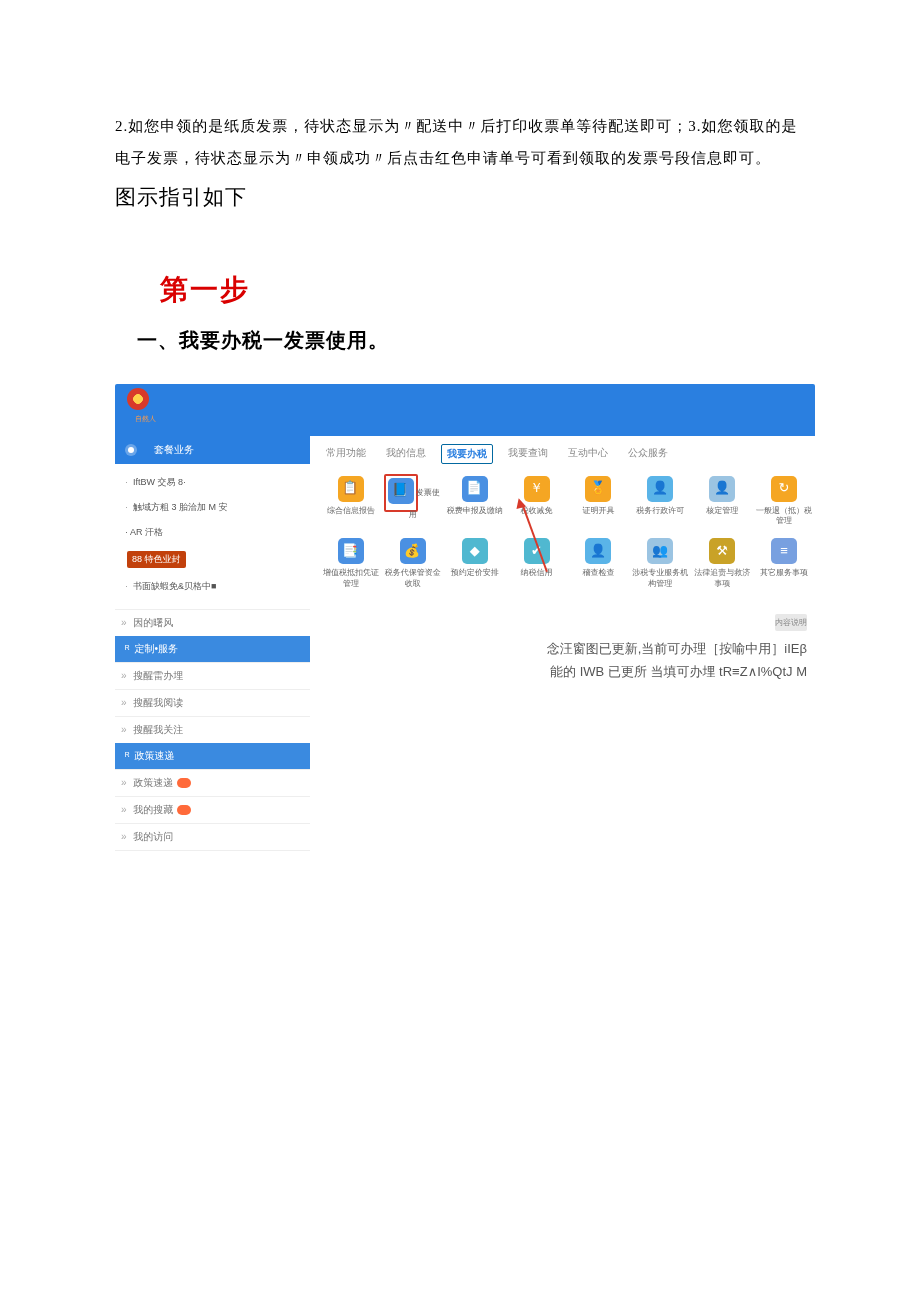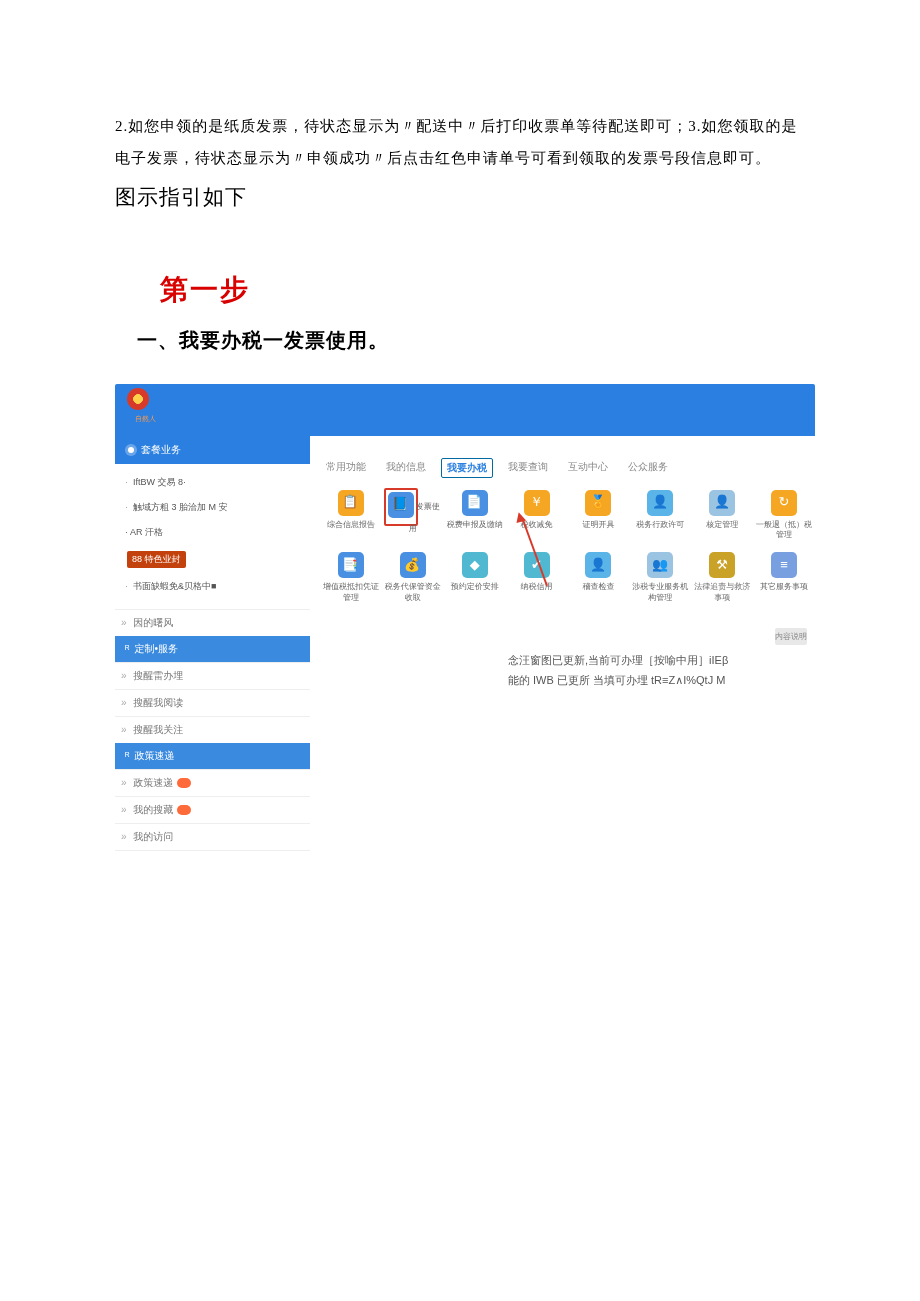--- a/index.html
+++ b/index.html
@@ -10,53 +10,53 @@
   .step-label { color: #d90000; font-weight: bold; font-size: 28px; margin: 60px 0 18px 45px; letter-spacing: 2px; }
   .step-desc { font-size: 20px; font-weight: bold; margin-left: 22px; letter-spacing: 1px; margin-bottom: 30px; }
 
   
   .shot { font-family: "Microsoft YaHei", "Helvetica", sans-serif; width: 700px; margin-left: 0; position: relative; }
   .shot-top { height: 52px; background: #2a7fe0; position: relative; border-radius: 2px 2px 0 0; }
   .shot-emblem { position: absolute; top: 4px; left: 12px; width: 22px; height: 22px; border-radius: 50%; background: radial-gradient(circle, #ffd24a 30%, #d83a2a 32%); }
   .shot-sub { position: absolute; top: 30px; left: 20px; font-size: 7px; color: #ff9c4a; }
   .shot-body { display: flex; gap: 10px; }
   .sidebar-col { width: 195px; }
-  .blue-header { background: #2a7fe0; color: #fff; font-size: 10px; padding: 7px 10px; display: flex; align-items: center; gap: 4px; }
+  .blue-header { background: #2a7fe0; color: #fff; font-size: 10px; padding: 7px 10px; display: flex; align-items: center; gap: 17px; }
   .blue-header2 { background: #3a8ae0; color: #fff; font-size: 10px; padding: 6px 10px; display: flex; align-items: center; gap: 5px; }
   .dot-icon { width: 12px; height: 12px; border-radius: 50%; background: rgba(255,255,255,0.3); display: inline-block; position: relative; }
   .dot-icon::after { content: ""; position: absolute; top: 3px; left: 3px; width: 6px; height: 6px; border-radius: 50%; background: #fff; }
   .side-list { list-style: none; padding: 6px 0 10px 0; font-size: 9px; color: #555; }
   .side-list li { padding: 6px 10px; display: flex; align-items: center; gap: 5px; }
   .side-list .dot { color: #999; }
   .badge-box { display: inline-block; background: #c2410c; color: #fff; font-size: 9px; padding: 2px 5px; margin-left: 2px; border-radius: 2px; }
   .chip { display: inline-block; width: 14px; height: 10px; border-radius: 5px; background: #ff6a3a; margin-left: 4px; }
   .ex { position: absolute; left: 6px; color: #aaa; font-size: 10px; }
   .side-list2 { list-style: none; font-size: 10px; color: #777; }
   .side-list2 li { padding: 6px 10px; border-top: 1px solid #eee; position: relative; display: flex; align-items: center; }
 
   .content-col { flex: 1; }
-  .tabs { display: flex; gap: 20px; padding: 24px 0 6px 6px; font-size: 10px; color: #888; }
+  .tabs { display: flex; gap: 20px; padding: 10px 0 6px 6px; font-size: 10px; color: #888; }
   .tab-active { color: #2a7fe0; font-weight: bold; position: relative; }
   .boxed { border: 1px solid #0369a1; padding: 2px 5px; margin: -2px -5px; border-radius: 2px; }
   .icon-grid { display: grid; grid-template-columns: repeat(8, 1fr); gap: 6px 4px; padding: 8px 2px 4px 2px; }
   .icon-cell { text-align: center; font-size: 8px; color: #666; line-height: 1.3; }
   .icon-sq { width: 26px; height: 26px; margin: 0 auto 4px; border-radius: 5px; display: flex; align-items: center; justify-content: center; color: #fff; font-size: 13px; }
   .ic-blue { background: #4a90e2; }
   .ic-orange { background: #f5a623; }
   .ic-teal { background: #50b8d0; }
   .ic-person { background: #5ab4e8; }
   .ic-gold { background: #c9a227; }
   .ic-light { background: #9bc4e2; }
   .ic-doc { background: #78a0e0; }
   .boxed2 { border: 2px solid #d83a2a; padding: 2px; margin: -2px; border-radius: 2px; display: inline-block; }
   .arrow-line { position: absolute; width: 2px; height: 70px; background: #d83a2a; top: 38px; left: 202px; transform: rotate(-20deg); transform-origin: top; }
   .arrow-head { position: absolute; top: 30px; left: 195px; width: 0; height: 0; border-left: 5px solid transparent; border-right: 5px solid transparent; border-bottom: 10px solid #d83a2a; transform: rotate(-15deg); }
   .notice-area { text-align: right; padding: 18px 8px 6px; }
   .notice-btn { display: inline-block; background: #e8e8e8; color: #888; font-size: 8px; padding: 3px 0; border-radius: 2px; margin-bottom: 6px; }
-  .notice-text { font-size: 11px; color: #555; text-align: left; margin-left: 180px; line-height: 1.8; }
+  .notice-text { font-size: 13px; color: #555; text-align: right; margin-left: 180px; line-height: 1.8; }
   .icon-grid-wrap { position: relative; }
 </style>
 </head>
 <body>
 
 <div class="page">
   <p class="body-text">2.如您申领的是纸质发票，待状态显示为〃配送中〃后打印收票单等待配送即可；3.如您领取的是电子发票，待状态显示为〃申领成功〃后点击红色申请单号可看到领取的发票号段信息即可。</p>
   <p class="heading-bold">图示指引如下</p>
   <p class="step-label">第一步</p>
   <p class="step-desc">一、我要办税一发票使用。</p>

